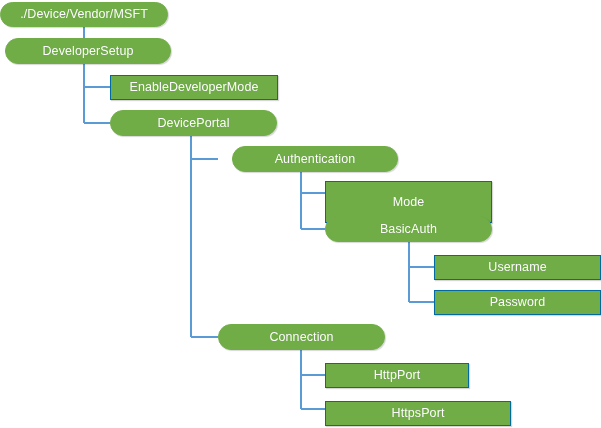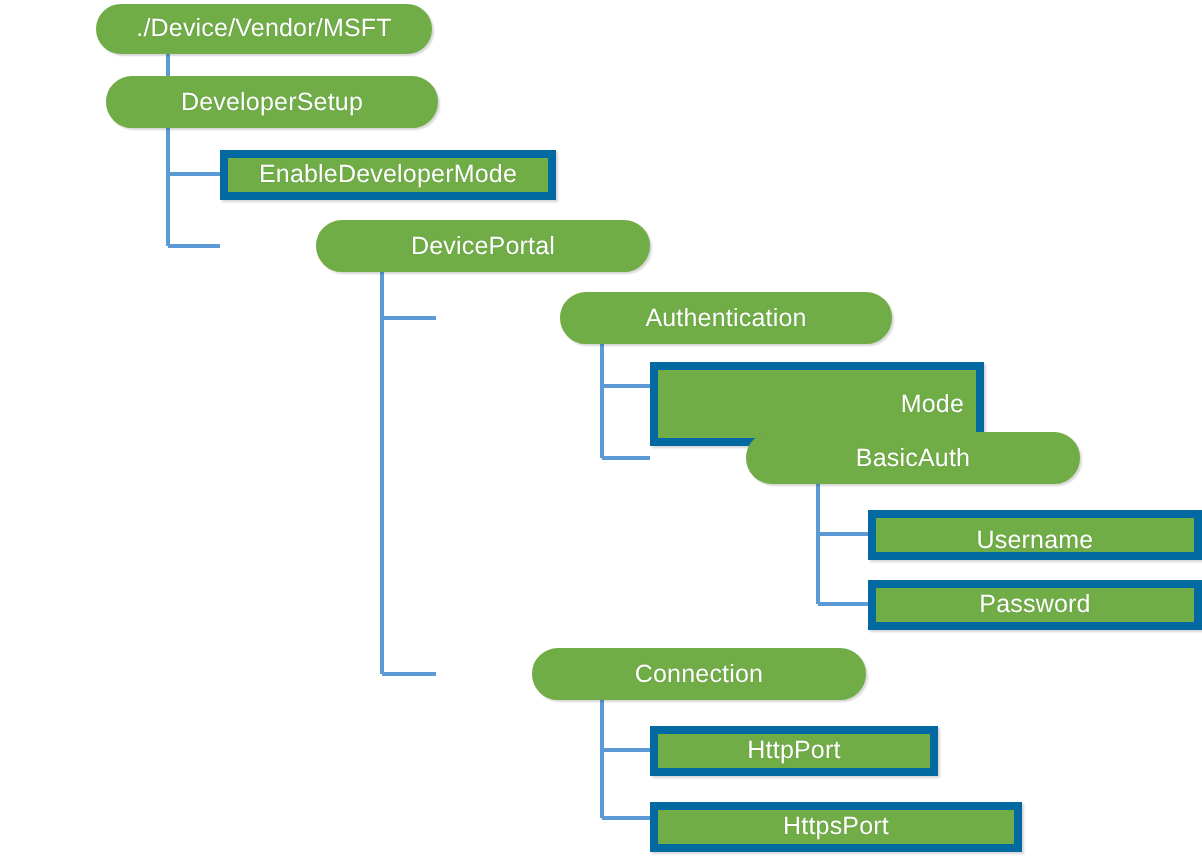--- a/index.html
+++ b/index.html
@@ -36,24 +36,23 @@
     letter-spacing: 0.1px;
     line-height: 1;
     white-space: nowrap;
     z-index: 3;
     text-shadow: 0 0 1px rgba(0,0,0,0.12);
   }
   .node.rounded {
     border-radius: 999px;
     border: 1px solid #70AD47;
     box-shadow: 1px 1px 1px rgba(0,0,0,0.16);
-    margin-left: 48px;
   }
   .node.rect {
-    border: 4px solid #0369a1;
+    border: 1px solid #0369a1;
     box-shadow: 1px 1px 1px rgba(0,0,0,0.16);
   }
   .node-label {
     display: block;
     padding: 0 6px;
   }
 </style>
 </head>
 <body>
 
@@ -114,27 +113,27 @@
       </div>
       <div class="node rect" style="left: 110px; top: 75px; width: 168px; height: 25px;">
         <span class="node-label">EnableDeveloperMode</span>
       </div>
       <div class="node rounded" style="left: 110px; top: 110px; width: 167px; height: 26px;">
         <span class="node-label">DevicePortal</span>
       </div>
       <div class="node rounded" style="left: 232px; top: 146px; width: 166px; height: 26px;">
         <span class="node-label">Authentication</span>
       </div>
-      <div class="node rect" style="left: 325px; top: 181px; width: 167px; height: 42px; justify-content: flex-end;">
+      <div class="node rect" style="left: 325px; top: 181px; width: 167px; height: 42px;">
         <span class="node-label">Mode</span>
       </div>
       <div class="node rounded" style="left: 325px; top: 216px; width: 167px; height: 26px;">
         <span class="node-label">BasicAuth</span>
       </div>
-      <div class="node rect" style="left: 434px; top: 255px; width: 167px; height: 25px; align-items: flex-end;">
+      <div class="node rect" style="left: 434px; top: 255px; width: 167px; height: 25px;">
         <span class="node-label">Username</span>
       </div>
       <div class="node rect" style="left: 434px; top: 290px; width: 167px; height: 25px;">
         <span class="node-label">Password</span>
       </div>
       <div class="node rounded" style="left: 218px; top: 324px; width: 167px; height: 26px; text-align: center;">
         <span class="node-label">Connection</span>
       </div>
       <div class="node rect" style="left: 325px; top: 363px; width: 144px; height: 25px;">
         <span class="node-label">HttpPort</span>

